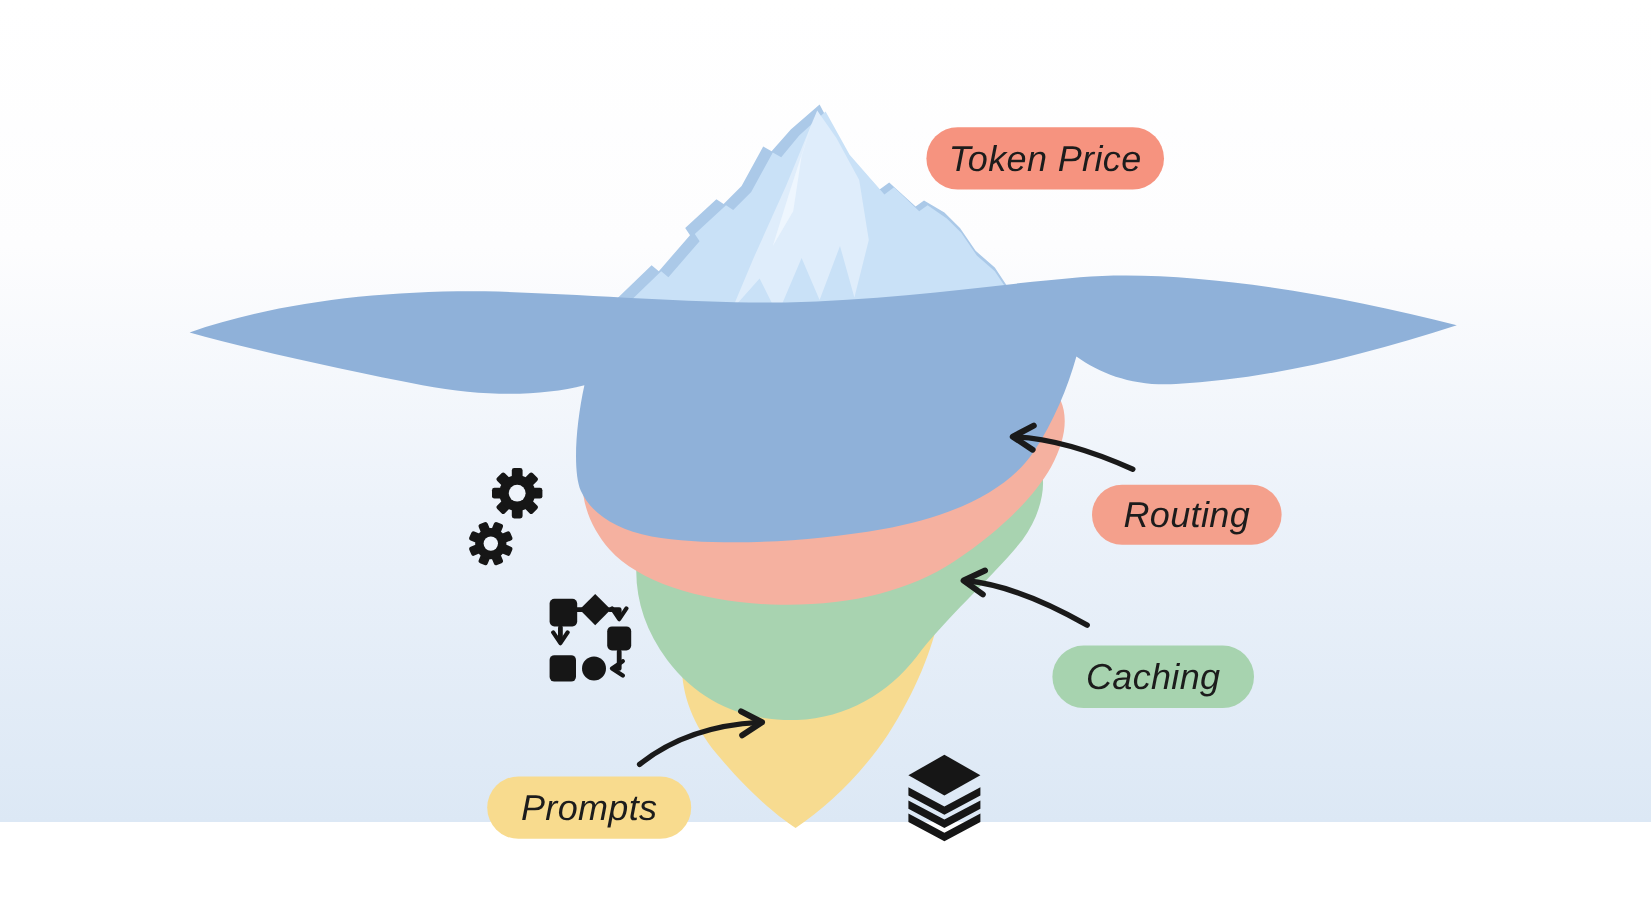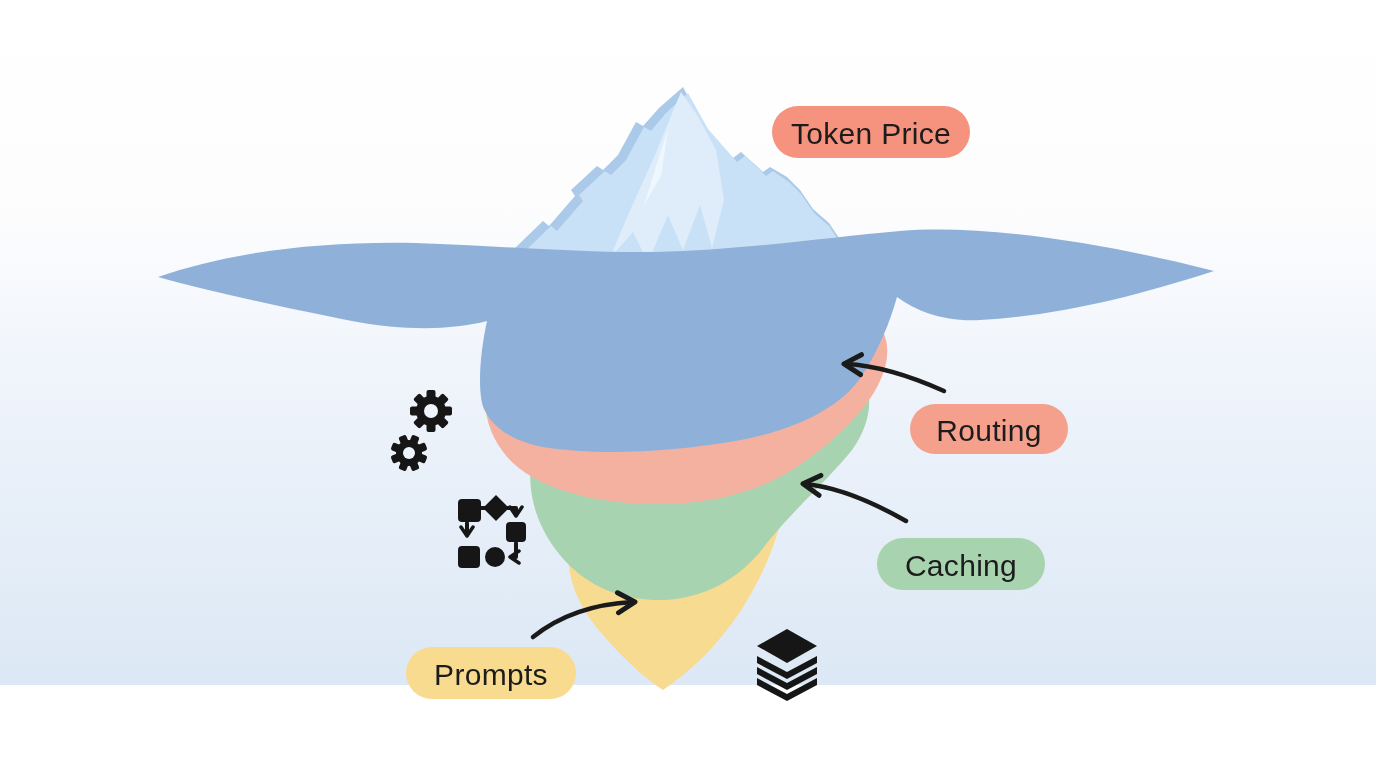--- a/index.html
+++ b/index.html
@@ -3,20 +3,21 @@
 <meta charset="utf-8">
 <style>
   html, body { margin: 0; padding: 0; }
   body {
     width: 1376px; height: 768px; overflow: hidden;
     font-family: "Liberation Sans", sans-serif;
   }
   #stage {
     position: relative; width: 1376px; height: 685px;
     background: linear-gradient(180deg, #ffffff 0%, #fdfdfe 30%, #ecf2fa 62%, #dce8f5 100%);
+    font-style: italic;
   }
   svg { position: absolute; left: 0; top: 0; display: block; }
   .badge-text {
     font-family: "Liberation Sans", sans-serif;
     font-size: 30px;
     font-weight: 500;
     fill: #1c1c1c;
     letter-spacing: 0.3px;
   }
 </style>

